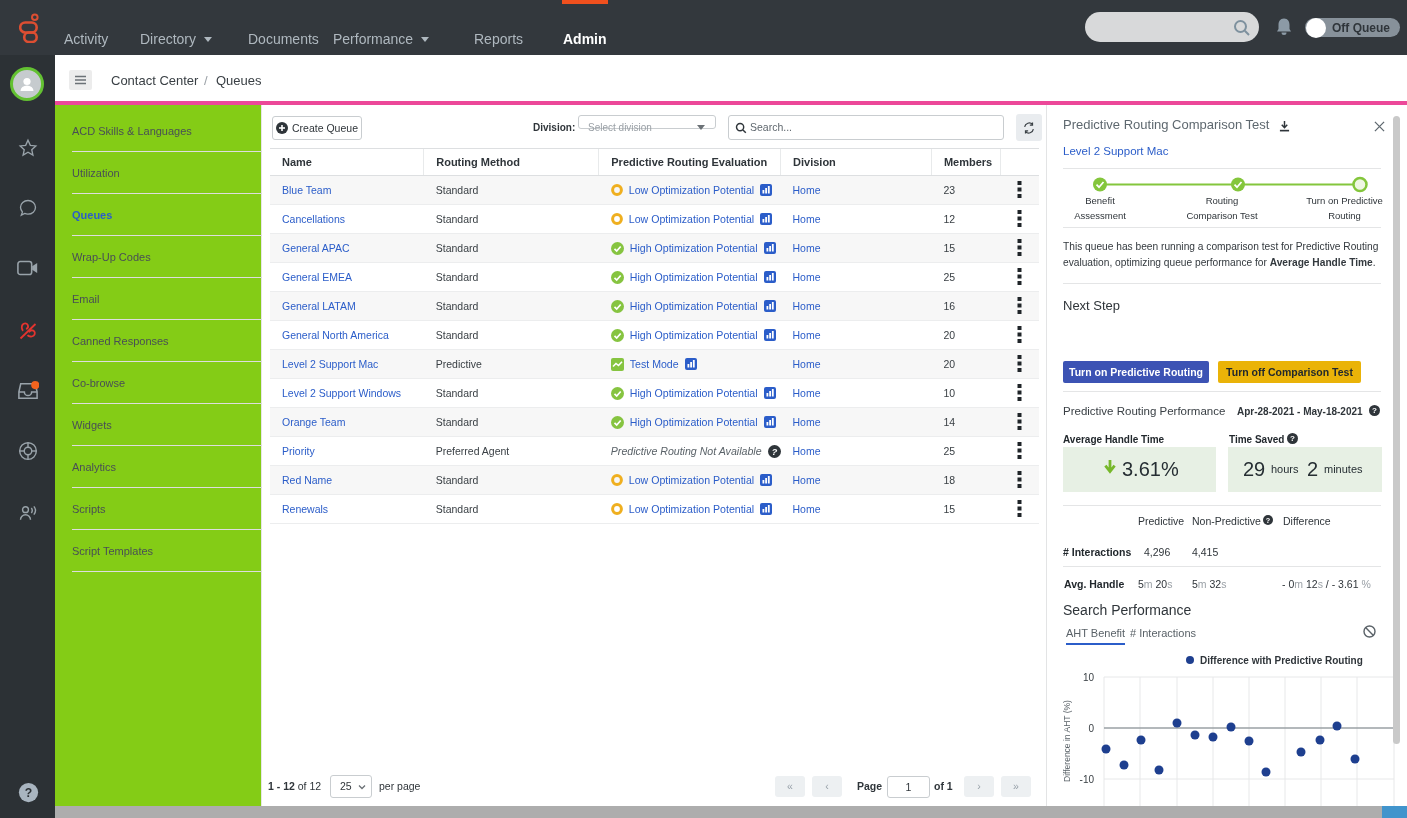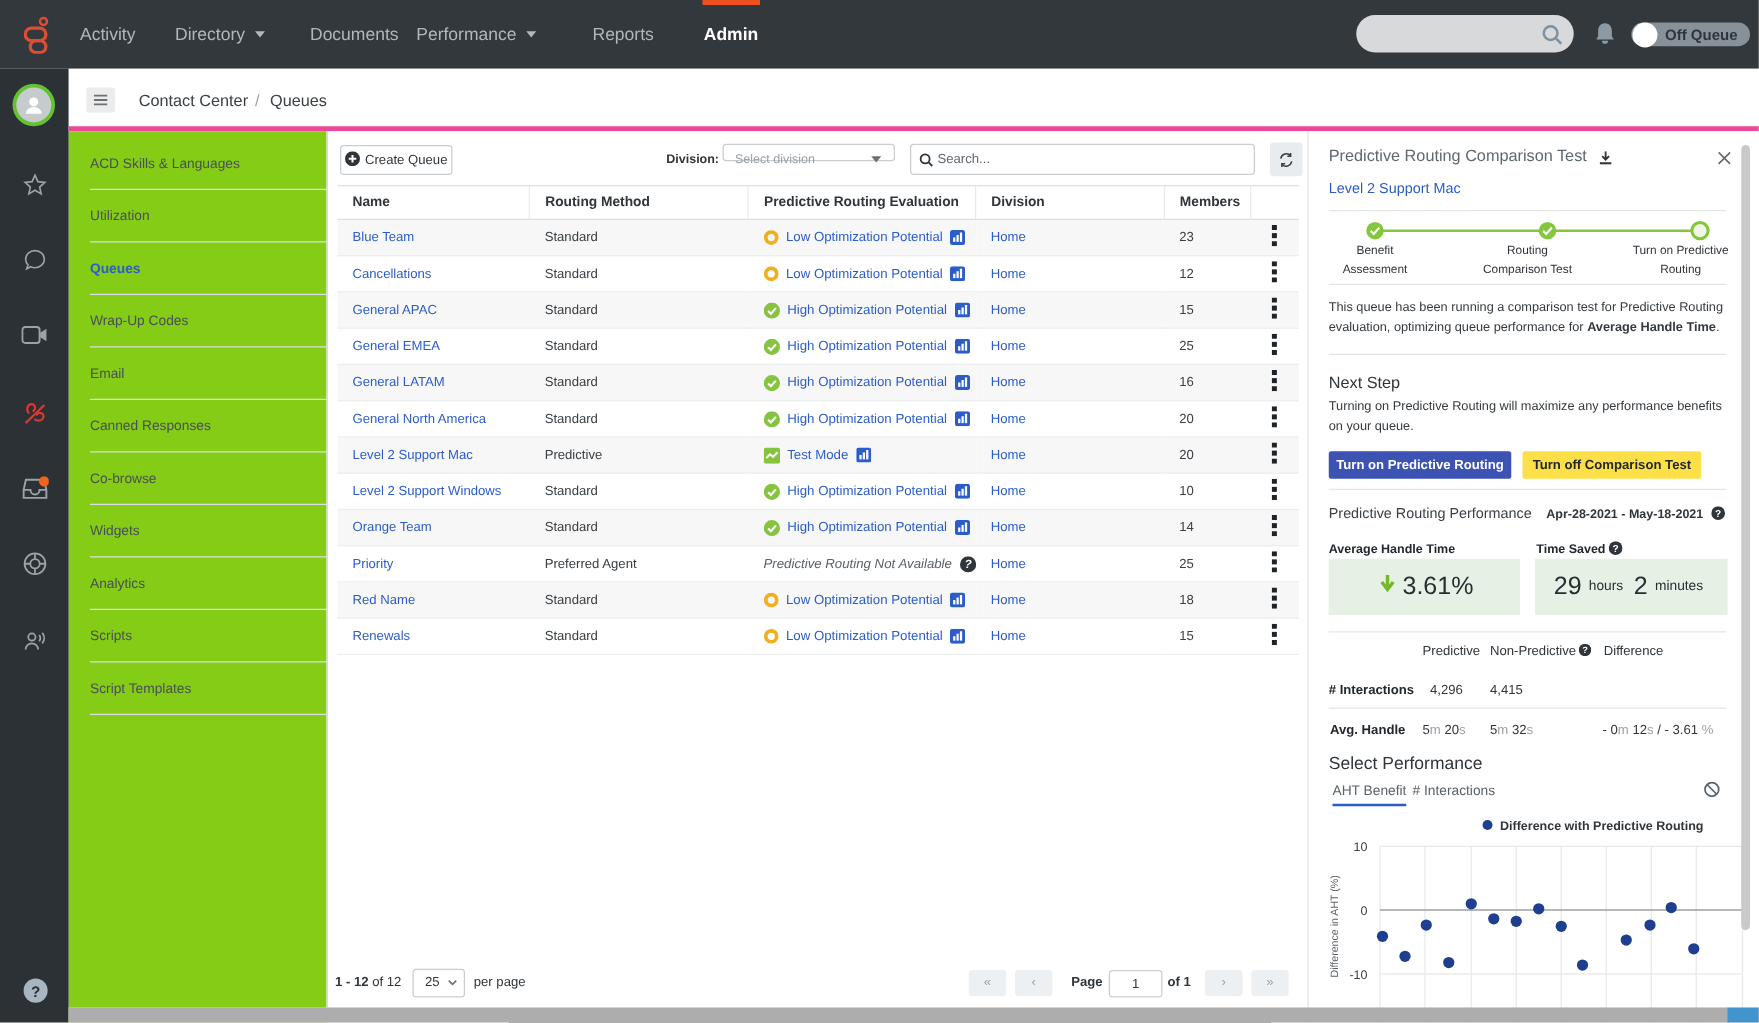--- a/index.html
+++ b/index.html
@@ -1,20 +1,20 @@
 <!DOCTYPE html>
 <html><head>
 <meta charset="utf-8">
 <style>
 * { margin:0; padding:0; box-sizing:border-box; }
 html,body { width:1407px; height:818px; overflow:hidden; font-family:"Liberation Sans",sans-serif; background:#fff; }
 .abs { position:absolute; }
 
 #topbar { position:absolute; left:0; top:0; width:1407px; height:55px; background:#33383D; }
-.nav { position:absolute; top:0; height:55px; line-height:55px; color:#AFB8BF; font-size:14px; }
+.nav { position:absolute; top:12px; height:55px; line-height:55px; color:#AFB8BF; font-size:14px; }
 .nav.bold { color:#fff; font-weight:bold; }
 .caret { display:inline-block; width:0; height:0; border-left:4.5px solid transparent; border-right:4.5px solid transparent; border-top:5px solid #AFB8BF; vertical-align:middle; margin-left:8px; margin-top:-2px; }
 #adminbar { position:absolute; left:562px; top:0; width:46px; height:4px; background:#F0501E; }
 
 #rail { position:absolute; left:0; top:55px; width:55px; height:763px; background:#2C3135; }
 
 #crumbbar { position:absolute; left:55px; top:55px; width:1352px; height:50px; background:#fff; border-bottom:4px solid #ec4899; }
 #hamburger { position:absolute; left:14px; top:15px; width:23px; height:20px; background:#ECECEC; border-radius:2px; }
 
 #leftmenu { position:absolute; left:55px; top:105px; width:207px; height:713px; background:#84cc16; border-right:1px solid #E6E6E6; }
@@ -537,23 +537,22 @@
     <path d="M171.5 8.7 L174 11.2 L178.5 6" fill="none" stroke="#fff" stroke-width="1.7"></path>
     <circle cx="297" cy="8.5" r="6.5" fill="#EFF6E3" stroke="#84C63C" stroke-width="2.5"></circle>
   </svg>
   <div class="abs" style="left:13px;top:89px;width:80px;text-align:center;font-size:9.5px;line-height:14.5px;color:#2F353A;">Benefit<br>Assessment</div>
   <div class="abs" style="left:120px;top:89px;width:110px;text-align:center;font-size:9.5px;line-height:14.5px;color:#2F353A;">Routing<br>Comparison Test</div>
   <div class="abs" style="left:255px;top:89px;width:85px;text-align:center;font-size:9.5px;line-height:14.5px;color:#2F353A;">Turn on Predictive<br>Routing</div>
   <div class="hr" style="top:122px"></div>
   <div class="abs" style="left:16px;top:134px;width:330px;font-size:10.2px;line-height:15.5px;color:#33393E;">This queue has been running a comparison test for Predictive Routing<br>evaluation, optimizing queue performance for <b>Average Handle Time</b>.</div>
   <div class="hr" style="top:178px"></div>
   <div class="abs" style="left:16px;top:193px;font-size:13px;color:#2F353A;">Next Step</div>
-  <div class="abs" style="left:16px;top:213px;width:330px;font-size:10.2px;line-height:15.5px;color:#33393E;">Turning on Predictive Routing will maximize any performance benefits<br>on your queue.</div>
   <div class="abs" style="left:16px;top:256px;width:146px;height:22px;background:#3C53B4;border-radius:2px;color:#fff;font-weight:bold;font-size:10.5px;text-align:center;line-height:22px;">Turn on Predictive Routing</div>
-  <div class="abs" style="left:171px;top:256px;width:143px;height:22px;background:#fde047;border-radius:2px;color:#22282D;font-weight:bold;font-size:10.5px;text-align:center;line-height:22px;">Turn off Comparison Test</div>
+  <div class="abs" style="left:171px;top:256px;width:143px;height:22px;background:#eab308;border-radius:2px;color:#22282D;font-weight:bold;font-size:10.5px;text-align:center;line-height:22px;">Turn off Comparison Test</div>
   <div class="hr" style="top:286px"></div>
   <div class="abs" style="left:16px;top:300px;font-size:11.5px;color:#3A4045;">Predictive Routing Performance</div>
   <div class="abs" style="left:190px;top:301px;font-size:10px;font-weight:bold;color:#2F353A;">Apr-28-2021 - May-18-2021</div>
   <svg class="abs" style="left:322px;top:300px" width="11" height="11" viewBox="0 0 13 13">
       <circle cx="6.5" cy="6.5" r="6.5" fill="#2F353A"></circle>
       <text x="6.5" y="9.8" font-size="9.5" font-weight="bold" fill="#fff" text-anchor="middle">?</text>
     </svg>
   <div class="abs" style="left:16px;top:329px;font-size:10px;font-weight:bold;color:#22282D;">Average Handle Time</div>
   <div class="abs" style="left:182px;top:329px;font-size:10px;font-weight:bold;color:#22282D;">Time Saved</div>
   <svg class="abs" style="left:240px;top:328px" width="11" height="11" viewBox="0 0 13 13">
@@ -579,21 +578,21 @@
     </svg>
   <div class="abs" style="left:236px;top:410px;font-size:10.5px;color:#2F353A;">Difference</div>
   <div class="abs" style="left:16px;top:441px;font-size:10.5px;font-weight:bold;color:#22282D;"># Interactions</div>
   <div class="abs" style="left:85px;top:441px;font-size:10.5px;color:#2F353A;margin-left:12px;">4,296</div>
   <div class="abs" style="left:145px;top:441px;font-size:10.5px;color:#2F353A;">4,415</div>
   <div class="hr" style="top:461px"></div>
   <div class="abs" style="left:17px;top:473px;font-size:10.5px;font-weight:bold;color:#22282D;">Avg. Handle</div>
   <div class="abs" style="left:91px;top:473px;font-size:10.5px;color:#2F353A;">5<span style="color:#9AA0A6">m</span> 20<span style="color:#9AA0A6">s</span></div>
   <div class="abs" style="left:145px;top:473px;font-size:10.5px;color:#2F353A;">5<span style="color:#9AA0A6">m</span> 32<span style="color:#9AA0A6">s</span></div>
   <div class="abs" style="left:235px;top:473px;font-size:10.5px;color:#2F353A;">- 0<span style="color:#9AA0A6">m</span> 12<span style="color:#9AA0A6">s</span> / - 3.61 <span style="color:#9AA0A6">%</span></div>
-  <div class="abs" style="left:16px;top:497px;font-size:14px;color:#2F353A;">Select Performance</div>
+  <div class="abs" style="left:16px;top:497px;font-size:14px;color:#2F353A;">Search Performance</div>
   <div class="abs" style="left:19px;top:522px;font-size:11px;color:#5A6268;border-bottom:2.5px solid #2B5DC9;padding-bottom:4px;">AHT Benefit</div>
   <div class="abs" style="left:83px;top:522px;font-size:11px;color:#5A6268;"># Interactions</div>
   <svg class="abs" style="left:316px;top:520px" width="13" height="13" viewBox="0 0 13 13">
       <circle cx="6.5" cy="6.5" r="5.5" fill="none" stroke="#5A6268" stroke-width="1.4"></circle>
       <line x1="2.6" y1="2.6" x2="10.4" y2="10.4" stroke="#5A6268" stroke-width="1.4"></line>
     </svg>
 
   <svg class="abs" style="left:0px;top:545px" width="361" height="168" viewBox="0 0 361 168">
     <circle cx="143" cy="10" r="4" fill="#1E3F8F"></circle>
     <text x="153" y="14" font-size="10" font-weight="bold" fill="#2F353A">Difference with Predictive Routing</text>

